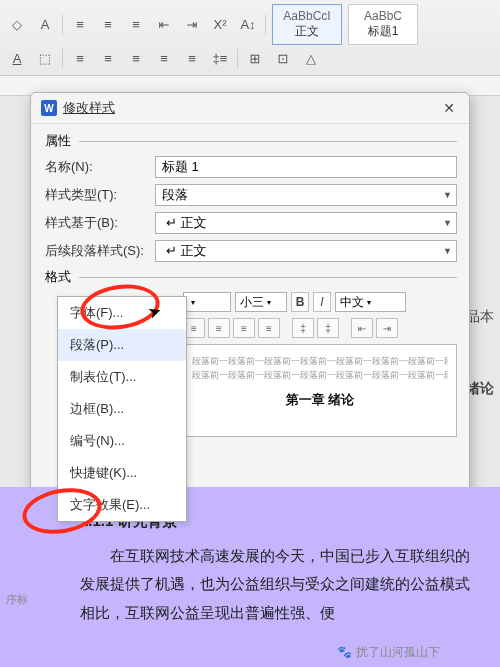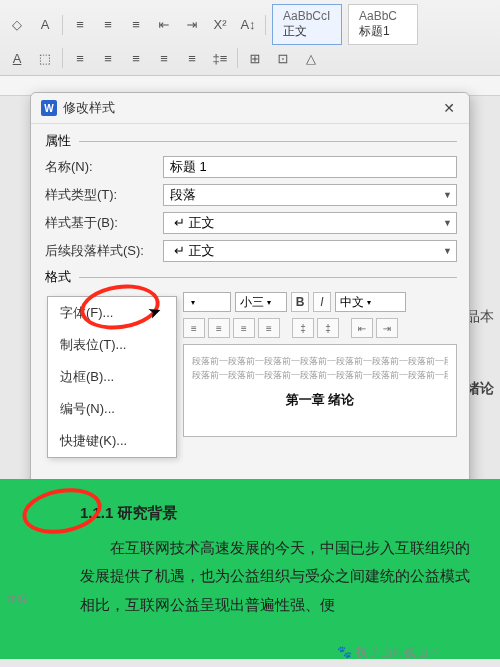--- a/index.html
+++ b/index.html
@@ -3,58 +3,58 @@
 <meta charset="utf-8">
 <style>
 * { box-sizing: border-box; margin: 0; padding: 0; font-family: "Microsoft YaHei", sans-serif; }
 body { width: 500px; height: 667px; overflow: hidden; background: #e8e8e8; position: relative; }
 
 
 .toolbar-bg { background: linear-gradient(#f2f2f2, #e9e9e9); border-bottom: 1px solid #c8c8c8; padding: 4px 6px; }
 .toolbar-row { display: flex; align-items: center; gap: 6px; margin-bottom: 3px; flex-wrap: nowrap; }
 .tb-btn { display: inline-flex; align-items: center; justify-content: center; width: 22px; height: 20px; color: #555; font-size: 13px; }
 .tb-sep { width: 1px; height: 20px; background: #ccc; }
-.style-chip { background: #fff; border: 1px solid #ccc; padding: 4px 10px; text-align: left; min-width: 70px; }
+.style-chip { background: #fff; border: 1px solid #ccc; padding: 4px 10px; text-align: center; min-width: 70px; }
 .style-chip .en { font-size: 12px; color: #666; }
 .style-chip .cn { font-size: 12px; color: #333; }
 .style-chip.sel { background: #eef4ff; border-color: #7aa7e0; }
 
 
 .ruler { height: 20px; background: #f5f5f5; border-bottom: 1px solid #d0d0d0; }
 
 
-.doc-bg { position: absolute; left: 0; right: 0; bottom: 8px; padding: 20px 30px 40px 80px; background: #22c55e; font-size: 15px; line-height: 1.9; color: #222; }
+.doc-bg { position: absolute; left: 0; right: 0; bottom: 0; padding: 20px 30px 40px 80px; background: #c4b5fd; font-size: 15px; line-height: 1.9; color: #222; }
 .doc-bg .hd { font-weight: bold; margin-bottom: 6px; }
 .watermark { position: absolute; right: 60px; bottom: 6px; font-size: 12px; color: #888; }
 .watermark::before { content: "🐾 "; }
 .side-label { position: absolute; left: 6px; bottom: 60px; font-size: 11px; color: #888; }
 
 
 .dialog { position: absolute; top: 92px; left: 30px; width: 440px; height: 460px; background: #f4f4f4; border: 1px solid #b5b5b5; border-radius: 6px; box-shadow: 2px 4px 14px rgba(0,0,0,0.25); display: flex; flex-direction: column; }
 .titlebar { display: flex; align-items: center; padding: 6px 10px; background: #f4f4f4; border-bottom: 1px solid #ddd; border-radius: 6px 6px 0 0; }
 .app-ico { width: 16px; height: 16px; background: #2963c9; color: #fff; font-size: 10px; font-weight: bold; display: flex; align-items: center; justify-content: center; margin-right: 6px; border-radius: 2px; }
-.title-txt { flex: 1; font-size: 13px; color: #333; }
+.title-txt { flex: 1; font-size: 13px; color: #333; text-decoration: underline; }
 .close-x { width: 20px; height: 16px; display: flex; align-items: center; justify-content: center; font-size: 14px; color: #444; }
 
 .body { padding: 8px 12px 12px 14px; flex: 1; position: relative; }
 .section-hd { font-size: 13px; color: #000; margin-bottom: 6px; position: relative; }
 .section-hd::after { content: ""; position: absolute; left: 34px; right: 0; top: 50%; height: 1px; background: #bbb; }
 .section-hd span { background: #f4f4f4; padding-right: 6px; position: relative; z-index: 1; }
 
-.prop-row { display: flex; align-items: center; margin-bottom: 6px; font-size: 13px; gap: 8px; }
+.prop-row { display: flex; align-items: center; margin-bottom: 6px; font-size: 13px; }
 .prop-row label { width: 110px; color: #333; }
 .prop-row .val { flex: 1; border-radius: 8px; }
 .txt-input { width: 100%; height: 22px; border: 1px solid #b0b0b0; background: #fff; padding: 0 6px; font-size: 13px; }
 .combo { width: 100%; height: 22px; border: 1px solid #b0b0b0; background: #fff; display: flex; align-items: center; padding: 0 6px; font-size: 13px; position: relative; }
 .combo .arrow { position: absolute; right: 4px; font-size: 9px; color: #555; }
 .combo .reset { font-size: 11px; margin-right: 4px; }
 
 
 .format-area { position: relative; margin-top: 4px; }
-.popup-menu { position: absolute; left: 2px; top: 4px; width: 130px; background: #fff; border: 1px solid #b0b0b0; box-shadow: 2px 2px 6px rgba(0,0,0,0.15); z-index: 5; }
+.popup-menu { position: absolute; left: 12px; top: 4px; width: 130px; background: #fff; border: 1px solid #b0b0b0; box-shadow: 2px 2px 6px rgba(0,0,0,0.15); z-index: 5; }
 .popup-menu .mi { padding: 7px 12px; font-size: 13px; color: #333; cursor: default; }
 .popup-menu .mi:hover, .popup-menu .mi.hover { background: #e5efff; }
 
 .fmt-right { margin-left: 138px; }
 .mini-toolbar { display: flex; align-items: center; gap: 4px; margin-bottom: 6px; font-size: 12px; }
 .mini-toolbar .mini-combo { border: 1px solid #b0b0b0; background: #fff; height: 20px; display: flex; align-items: center; padding: 0 4px; position: relative; }
 .mini-toolbar .mini-combo .arrow { font-size: 8px; margin-left: 3px; }
 .mini-toolbar .btn { width: 18px; height: 20px; border: 1px solid #c0c0c0; background: #fdfdfd; display: flex; align-items: center; justify-content: center; font-size: 12px; color: #444; }
 .mini-toolbar2 { display: flex; gap: 3px; margin-bottom: 6px; }
 .mini-toolbar2 .btn { width: 22px; height: 20px; border: 1px solid #c0c0c0; background: #fafafa; display: flex; align-items: center; justify-content: center; font-size: 10px; color: #666; }
@@ -170,24 +170,26 @@
           </div>
         </div>
     </div>
 
     <div class="section-hd" style="margin-top:4px"><span>格式</span></div>
 
     <div class="format-area">
 
       <div class="popup-menu">
         <div class="mi">字体(F)...</div>
+        <div class="mi hover">段落(P)...</div>
         <div class="mi">制表位(T)...</div>
         <div class="mi">边框(B)...</div>
         <div class="mi">编号(N)...</div>
         <div class="mi">快捷键(K)...</div>
+        <div class="mi">文字效果(E)...</div>
       </div>
 
       <div class="fmt-right">
         <div class="mini-toolbar">
           <div class="mini-combo" style="width:48px">
               <span class="arrow">▾</span>
             </div>
           <div class="mini-combo" style="width:52px">
               <span>小三</span>
               <span class="arrow">▾</span>

